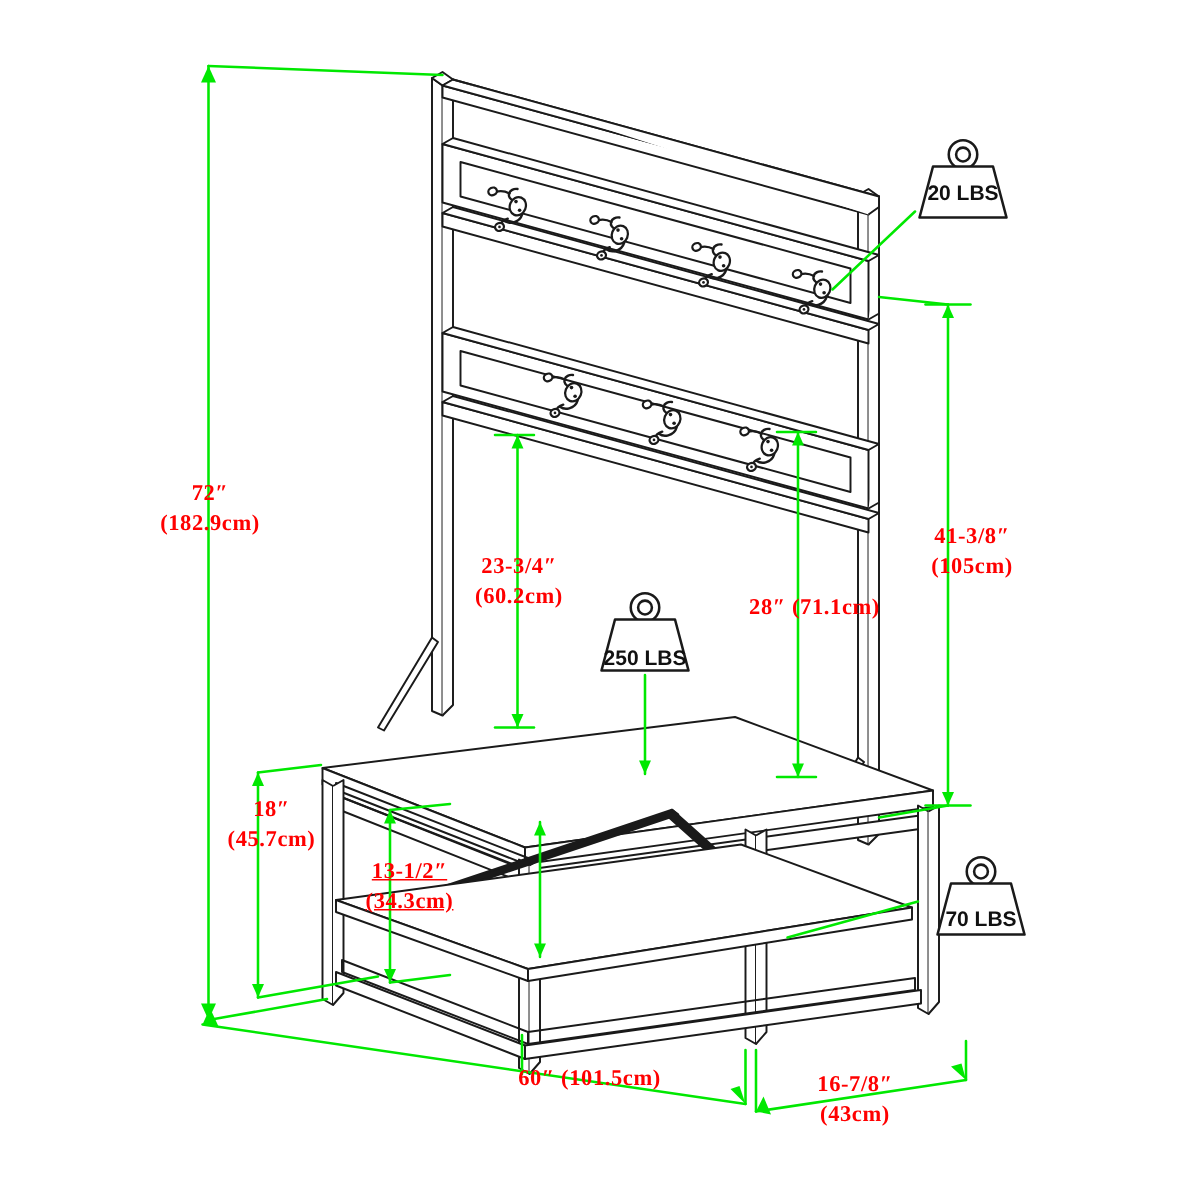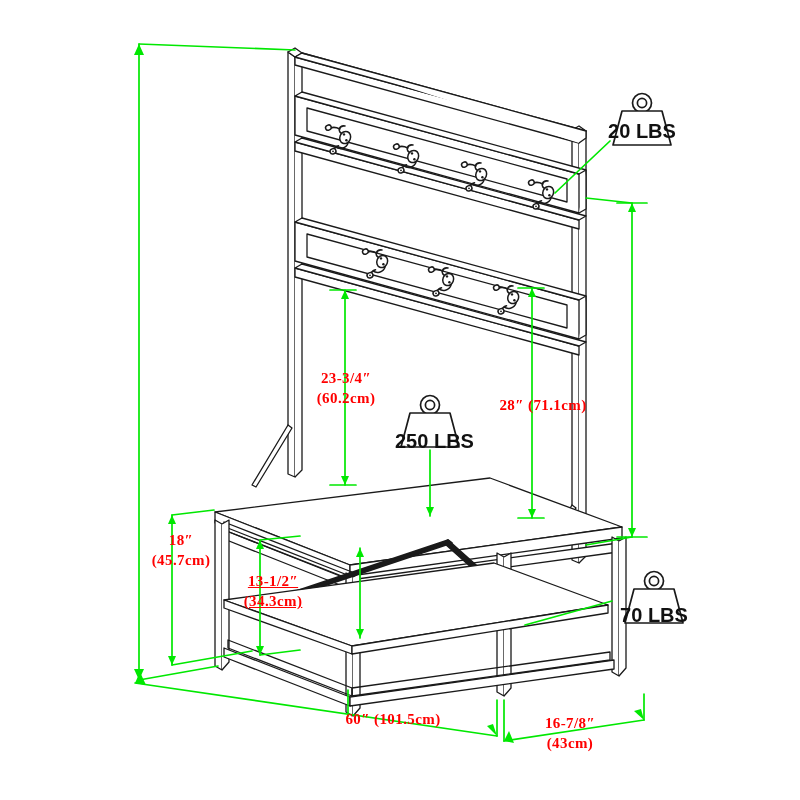--- a/index.html
+++ b/index.html
@@ -15,21 +15,21 @@
     font-weight:700;
     text-align:center;
     white-space:nowrap;
     letter-spacing:0.4px;
   }
   .dimtext.two{line-height:20px;}
   .wlabel{
     position:absolute;
     color:#111;
     font-family:"Liberation Sans",sans-serif;
-    font-size:20px;
+    font-size:14px;
     font-weight:600;
     white-space:nowrap;
     text-align:center;
   }
 </style>
 </head>
 <body>
 
 <div id="stage">
 
@@ -247,30 +247,38 @@
       <use href="#weighticon" x="642" y="128"></use>
     </g>
     <g>
       <use href="#weighticon" x="430" y="430"></use>
     </g>
     <g>
       <use href="#weighticon" x="654" y="606"></use>
     </g>
   </svg>
 
+  <div class="dimtext two" style="left:100px;top:319px;width:80px;">
+    <div>72″</div>
+    <div>(182.9cm)</div>
+  </div>
 
   <div class="dimtext two" style="left:306px;top:368px;width:80px;">
     <div>23-3/4″</div>
     <div>(60.2cm)</div>
   </div>
 
   <div class="dimtext" style="left:488px;top:396px;width:110px;">
     <div>28″ (71.1cm)</div>
   </div>
 
+  <div class="dimtext two" style="left:603px;top:348px;width:90px;">
+    <div>41-3/8″</div>
+    <div>(105cm)</div>
+  </div>
 
   <div class="dimtext two" style="left:151px;top:530px;width:60px;">
     <div>18″</div>
     <div>(45.7cm)</div>
   </div>
 
   <div class="dimtext two" style="left:228px;top:571px;width:90px;text-decoration:underline;">
     <div>13-1/2″</div>
     <div>(34.3cm)</div>
   </div>

